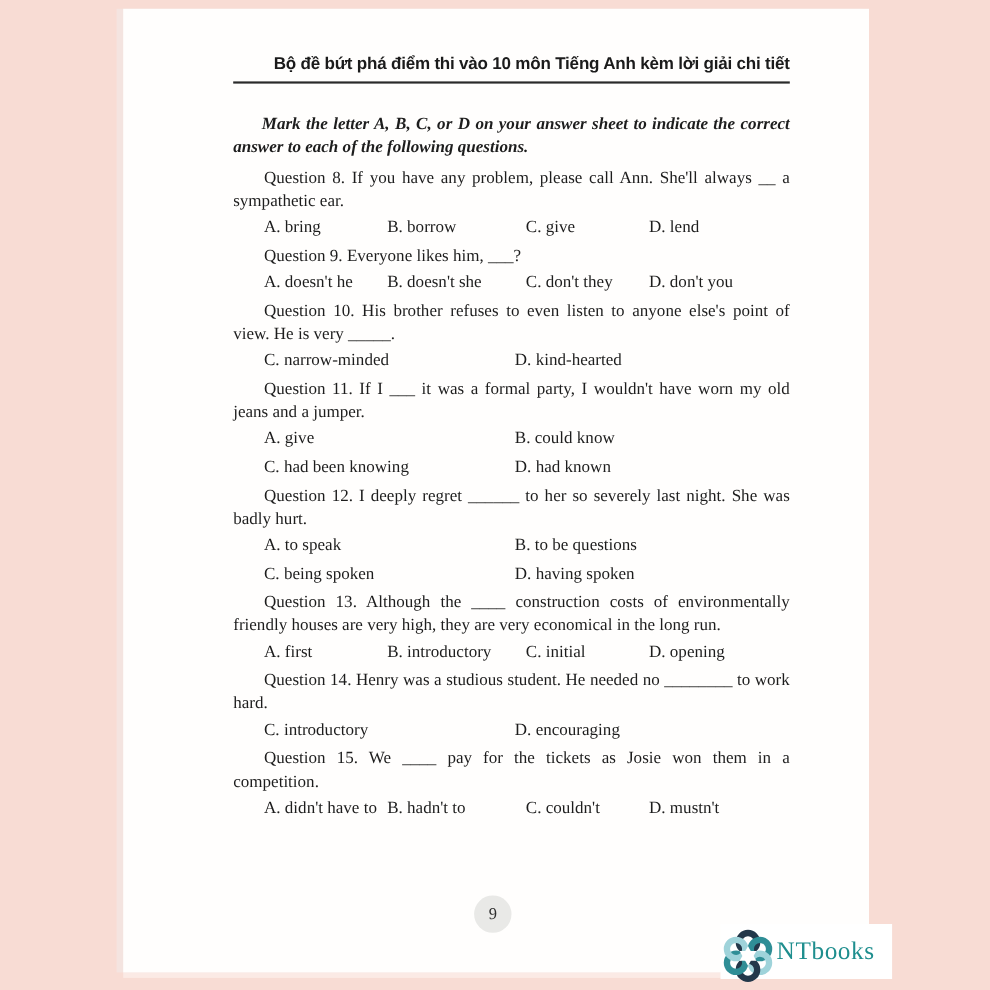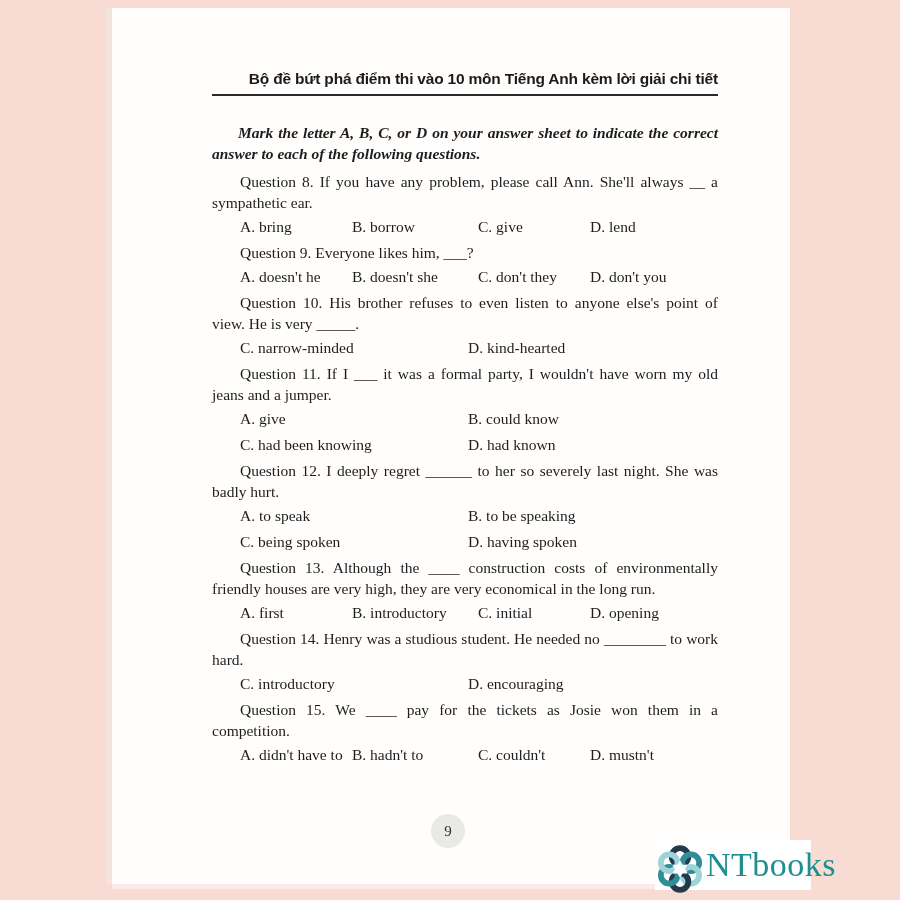--- a/index.html
+++ b/index.html
@@ -8,21 +8,21 @@
     background:#f8dcd4;
     font-family:"Liberation Serif",serif;
   }
   .page{
     position:absolute;left:112px;top:8px;width:678px;height:876px;
     background:#fffefd;
     box-shadow:-6px 0 0 #f4e4e0, 0 5px 0 #fbeae5;
   }
   .content{
     margin:0 72px 0 100px;
-    padding-top:60px;
+    padding-top:40px;
     color:#1d1d1d;
     font-size:15.5px;
     line-height:21px;
   }
   .masthead{
     text-align:right;
     font-family:"Liberation Sans",sans-serif;
     font-weight:bold;
     font-size:15.5px;
     letter-spacing:-0.2px;
@@ -62,21 +62,21 @@
   .brand{
     position:absolute;left:655px;top:840px;
     width:156px;height:50px;
     background:#ffffff;
     display:flex;align-items:center;
     z-index:5;
   }
   .brand svg{width:50px;height:52px;margin-top:8px;flex:0 0 auto;}
   .brand-text{
     font-family:"Liberation Serif",serif;
-    font-size:34px;
+    font-size:23px;
     color:#1e8e8e;
     letter-spacing:0.5px;
     margin-left:1px;
   }
 </style>
 </head>
 <body>
 
 <div class="page">
   <div class="content">
@@ -124,21 +124,21 @@
         <div class="optrow two">
           <span class="opt">C. had been knowing</span>
           <span class="opt">D. had known</span>
         </div>
       </div>
 
       <div class="question">
         <p class="qtext">Question 12. I deeply regret ______ to her so severely last night. She was badly hurt.</p>
         <div class="optrow two">
           <span class="opt">A. to speak</span>
-          <span class="opt">B. to be speaking</span>
+          <span class="opt">B. to be questions</span>
         </div>
         <div class="optrow two">
           <span class="opt">C. being spoken</span>
           <span class="opt">D. having spoken</span>
         </div>
       </div>
 
       <div class="question">
         <p class="qtext">Question 13. Although the ____ construction costs of environmentally friendly houses are very high, they are very economical in the long run.</p>
         <div class="optrow four">

